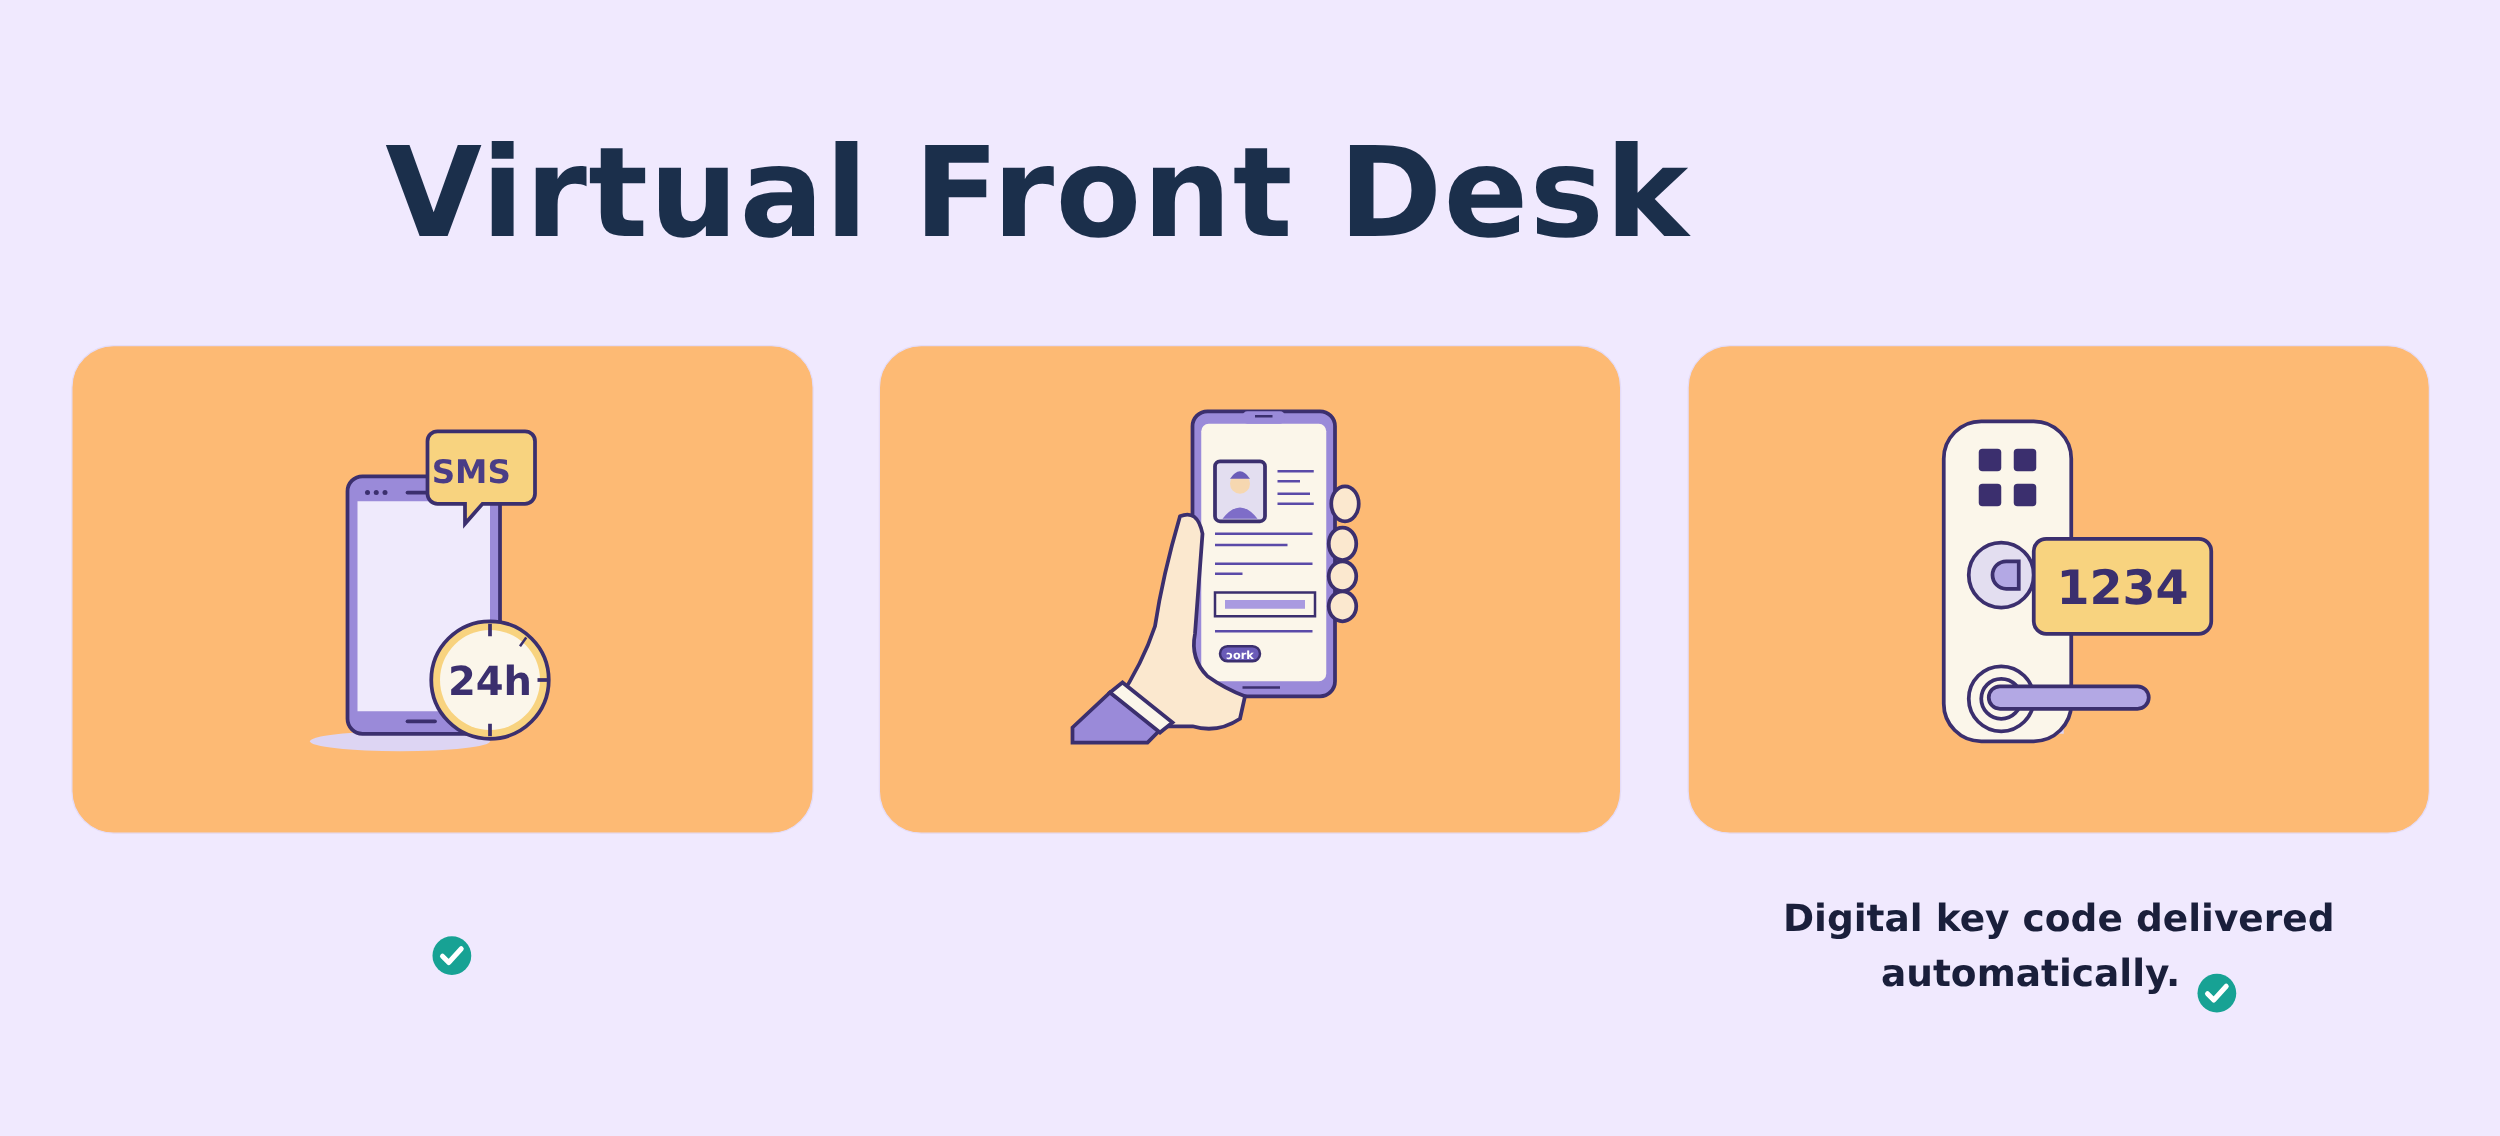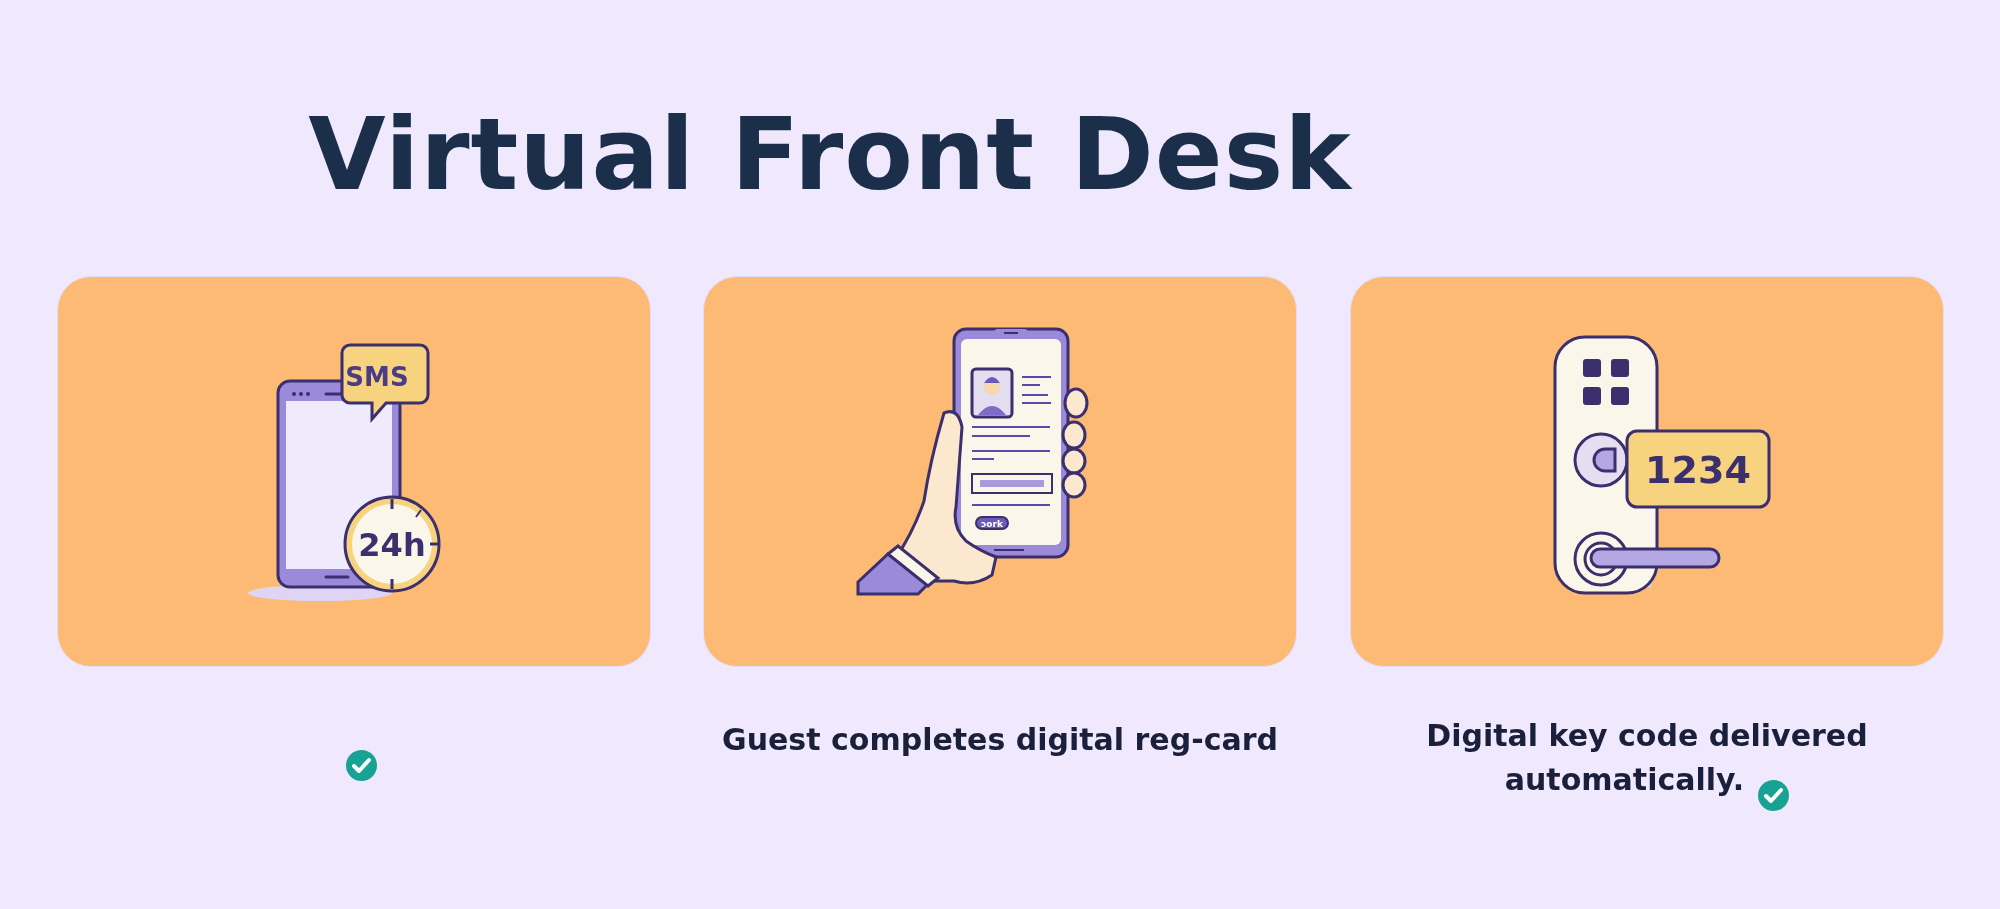--- a/index.html
+++ b/index.html
@@ -114,21 +114,20 @@
   </svg>
 </div>
 
 <div class="caption" style="left:57px; top:742px; width:594px;">
   <span class="check"><svg width="31" height="31" viewBox="0 0 31 31">
         <path d="M8 16 l5 5 l10 -11" fill="none" stroke="#fff" stroke-width="4" stroke-linecap="round" stroke-linejoin="round"></path>
       </svg></span>
 </div>
 
 <div class="caption" style="left:703px; top:718px; width:594px;">
-  <div>Guest completes digital reg-card</div>
 </div>
 
 <div class="caption" style="left:1350px; top:690px; width:594px;margin-top:24px;">
   <div>Digital key code delivered</div>
   <div><span>automatically.</span><span class="check" style="top:14px;"><svg width="31" height="31" viewBox="0 0 31 31">
           <path d="M8 16 l5 5 l10 -11" fill="none" stroke="#fff" stroke-width="4" stroke-linecap="round" stroke-linejoin="round"></path>
         </svg></span></div>
 </div>
 
 </body></html>

